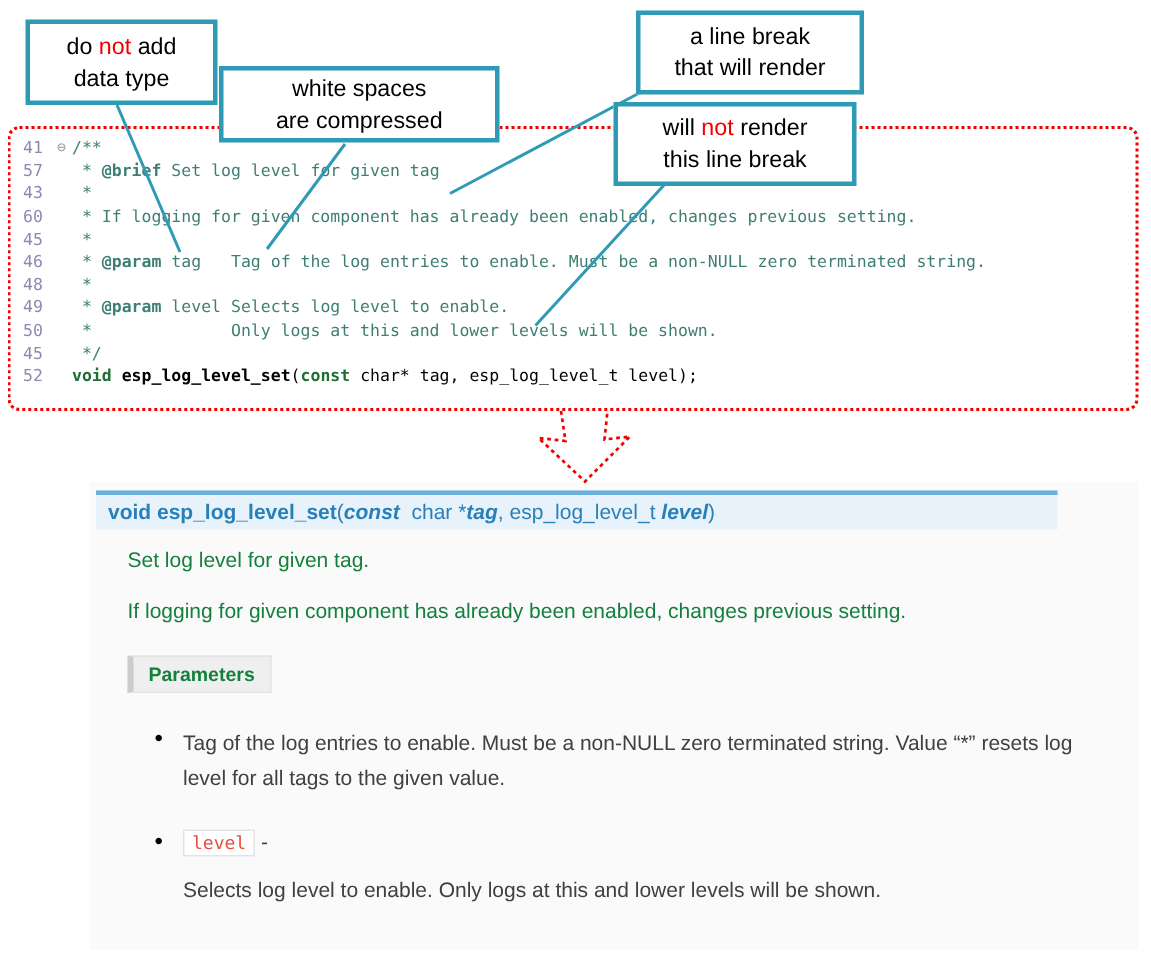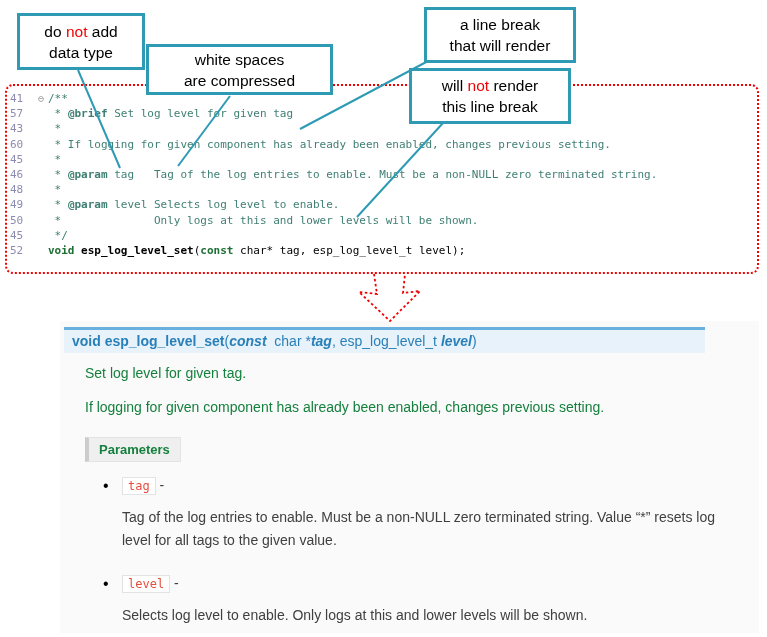--- a/index.html
+++ b/index.html
@@ -14,21 +14,21 @@
   #c1{left:17px;top:13px;width:128px;height:57px}
   #c2{left:146px;top:44px;width:187px;height:51px}
   #c3{left:424px;top:7px;width:152px;height:56px}
   #c4{left:409px;top:68px;width:162px;height:56px}
 
   
   .code-block{position:absolute;left:5px;top:84px;width:754px;height:190px;box-sizing:border-box;
               border:2px dotted #f20000;border-radius:8px;background:#fff;padding:5px 0 0 3px;z-index:1}
   .code-line{display:flex;font-family:"DejaVu Sans Mono",monospace;font-size:11px;
              line-height:15.2px;height:15.2px}
-  .ln{flex:none;width:24px;text-align:left;color:#8c8cb0}
+  .ln{flex:none;width:24px;text-align:center;color:#8c8cb0}
   .fold{flex:none;width:14px;text-align:center;color:#9a9a9a;font-size:10px}
   .ct{white-space:pre;color:#3f7f73}
   .tag{white-space:pre;color:#3f7f73;font-weight:bold}
   .kw{white-space:pre;color:#1e6f34;font-weight:bold}
   .fn{white-space:pre;color:#000;font-weight:bold}
   .pl{white-space:pre;color:#000}
 
   
   .overlay{position:absolute;left:0;top:0;z-index:5;pointer-events:none}
 
@@ -154,23 +154,20 @@
 
   <div class="docs">
     <div class="sig">
       <span class="sb">void</span><span class="sb"> esp_log_level_set</span><span>(</span><span class="si">const</span><span>  char *</span><span class="si">tag</span><span>, </span><span>esp_log_level_t </span><span class="si">level</span><span>)</span>
     </div>
     <div class="para" id="p1">Set log level for given tag.</div>
     <div class="para" id="p2">If logging for given component has already been enabled, changes previous setting.</div>
     <div class="plabel">Parameters</div>
     <div class="bullets">
       <div class="bitem" id="item1">
-        <div class="chiprow">
-          <span class="chip">tag</span><span class="dash"> -</span>
-        </div>
         <div class="bdesc">Tag of the log entries to enable. Must be a non-NULL zero terminated string. Value “*” resets log level for all tags to the given value.</div>
       </div>
       <div class="bitem" id="item2">
         <div class="chiprow">
           <span class="chip">level</span><span class="dash"> -</span>
         </div>
         <div class="bdesc">Selects log level to enable. Only logs at this and lower levels will be shown.</div>
       </div>
     </div>
   </div>

